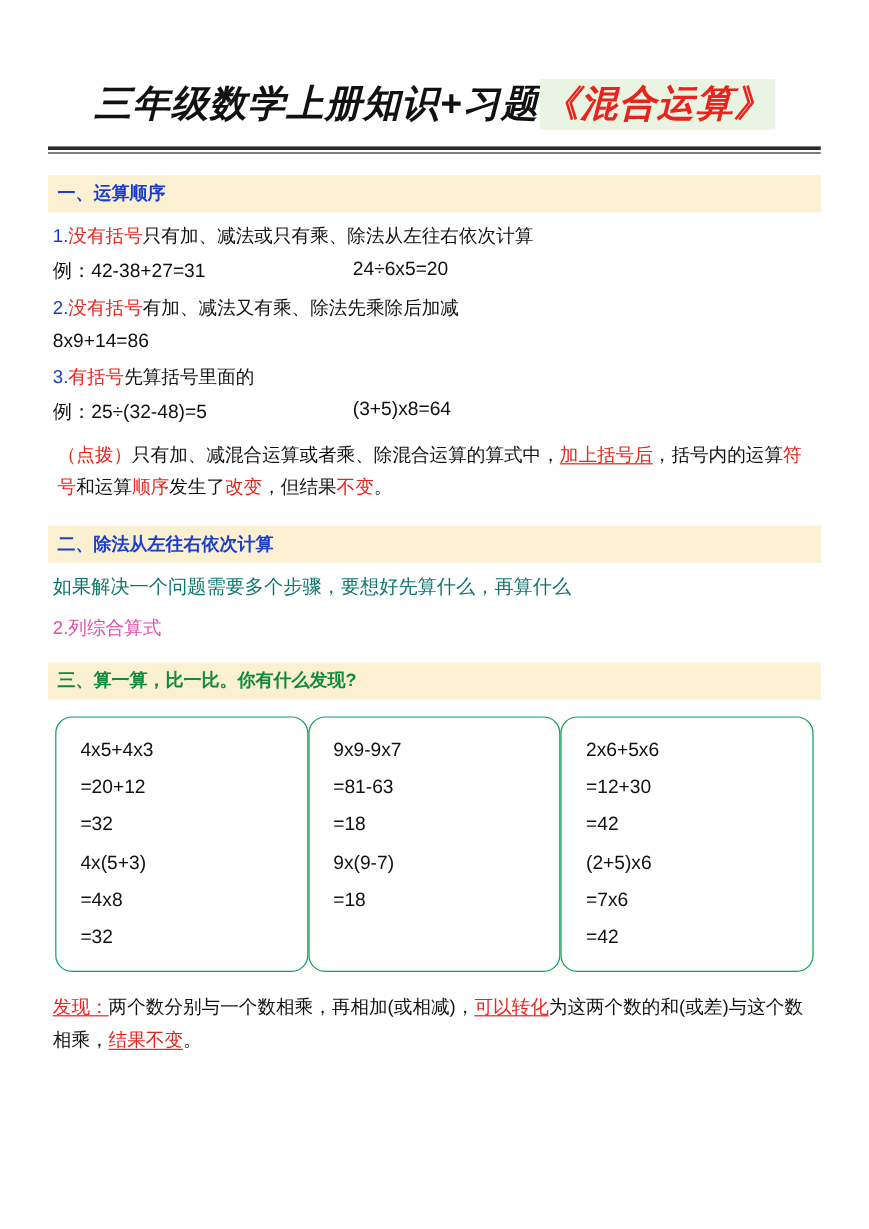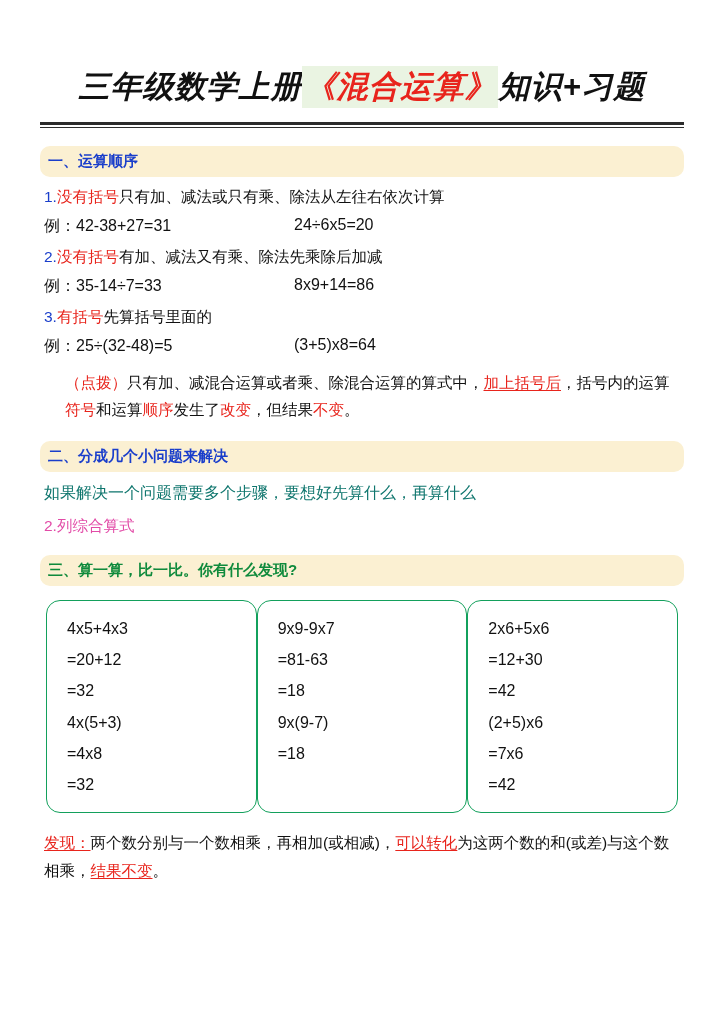--- a/index.html
+++ b/index.html
@@ -53,21 +53,20 @@
   }
 
   
   .sec-head {
     background: #fbf0d2;
     color: #1a3ecb;
     font-weight: bold;
     font-size: 15px;
     padding: 6px 8px;
     margin-top: 18px;
-    border-radius: 10px;
   }
   .sec-head.green { color: #0f8a3c; }
 
   
   .line {
     font-size: 16px;
     line-height: 1.55;
     margin: 9px 4px 9px 4px;
     color: #0f766e;
   }
@@ -84,21 +83,21 @@
     color: #111111;
     margin: 8px 4px 8px 4px;
     display: flex;
   }
   .example .ex-a { width: 250px; }
   .example .ex-b { }
 
   .tip {
     font-size: 15.5px;
     line-height: 1.75;
-    margin: 12px 4px 4px 25px;
+    margin: 12px 4px 4px 8px;
     color: #111111;
   }
   .tip .tip-label { color: #e8241c; }
   .tip .u-red {
     color: #e8241c;
     text-decoration: underline;
     text-underline-offset: 2px;
   }
   .tip .red { color: #e8241c; }
 
@@ -140,57 +139,56 @@
     text-underline-offset: 2px;
   }
 </style>
 </head>
 <body>
 
 <div class="page">
 
   <div class="title-row">
     <span class="title-part title-black">三年级数学上册</span>
+    <span class="title-part title-black">知识+习题</span>
     <span class="title-part title-red">《混合运算》</span>
-    <span class="title-part title-black">知识+习题</span>
   </div>
   <hr class="title-rule">
   <hr class="title-rule thin">
 
   <div class="sec-head">一、运算顺序</div>
 
   <div class="rule-line">
     <span>1.</span><span class="hl">没有括号</span><span class="blk">只有加、减法或只有乘、除法从左往右依次计算</span>
   </div>
   <div class="example">
     <span class="ex-a"><span>例：</span><span>42-38+27=31</span></span>
     <span class="ex-b">24÷6x5=20</span>
   </div>
 
   <div class="rule-line">
     <span>2.</span><span class="hl">没有括号</span><span class="blk">有加、减法又有乘、除法先乘除后加减</span>
   </div>
   <div class="example">
-    <span class="ex-a"><span>例：</span><span>35-14÷7=33</span></span>
     <span class="ex-b">8x9+14=86</span>
   </div>
 
   <div class="rule-line">
     <span>3.</span><span class="hl">有括号</span><span class="blk">先算括号里面的</span>
   </div>
   <div class="example">
     <span class="ex-a"><span>例：</span><span>25÷(32-48)=5</span></span>
     <span class="ex-b">(3+5)x8=64</span>
   </div>
 
   <div class="tip">
     <span class="tip-label">（点拨）</span><span>只有加、减混合运算或者乘、除混合运算的算式中，</span><span class="u-red">加上括号后</span><span>，括号内的运算</span><span class="red">符号</span><span>和运算</span><span class="red">顺序</span><span>发生了</span><span class="red">改变</span><span>，但结果</span><span class="red">不变</span><span>。</span>
   </div>
 
-  <div class="sec-head">二、分成几个小问题来解决</div>
+  <div class="sec-head">二、除法从左往右依次计算</div>
   <div class="line">如果解决一个问题需要多个步骤，要想好先算什么，再算什么</div>
   <div class="pink">2.列综合算式</div>
 
   <div class="sec-head green">三、算一算，比一比。你有什么发现?</div>
 
   <div class="boxes">
     <div class="calc-box">
       <div class="row">4x5+4x3</div>
       <div class="row">=20+12</div>
       <div class="row">=32</div>

